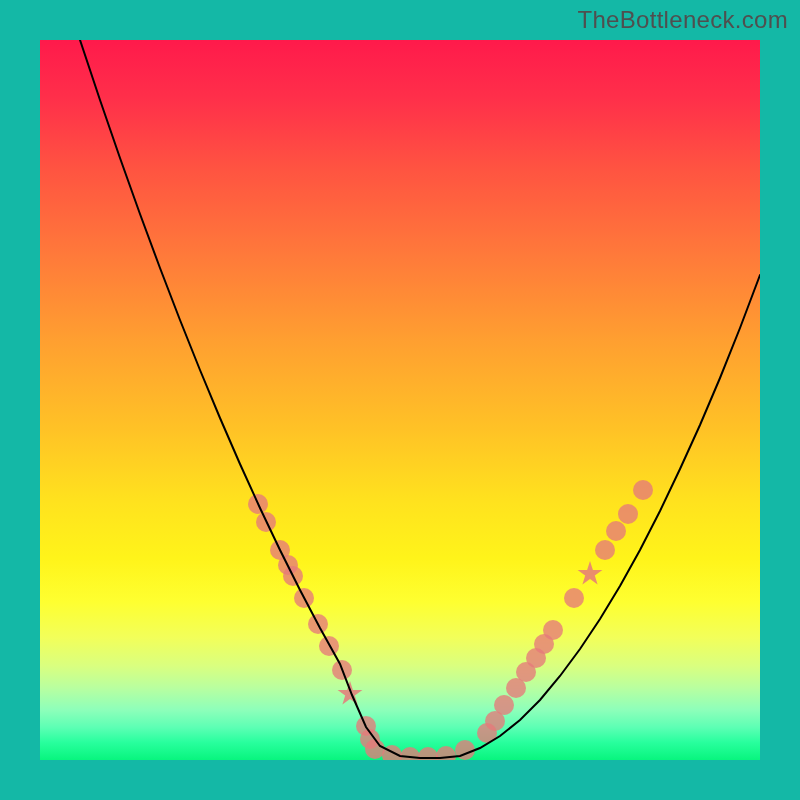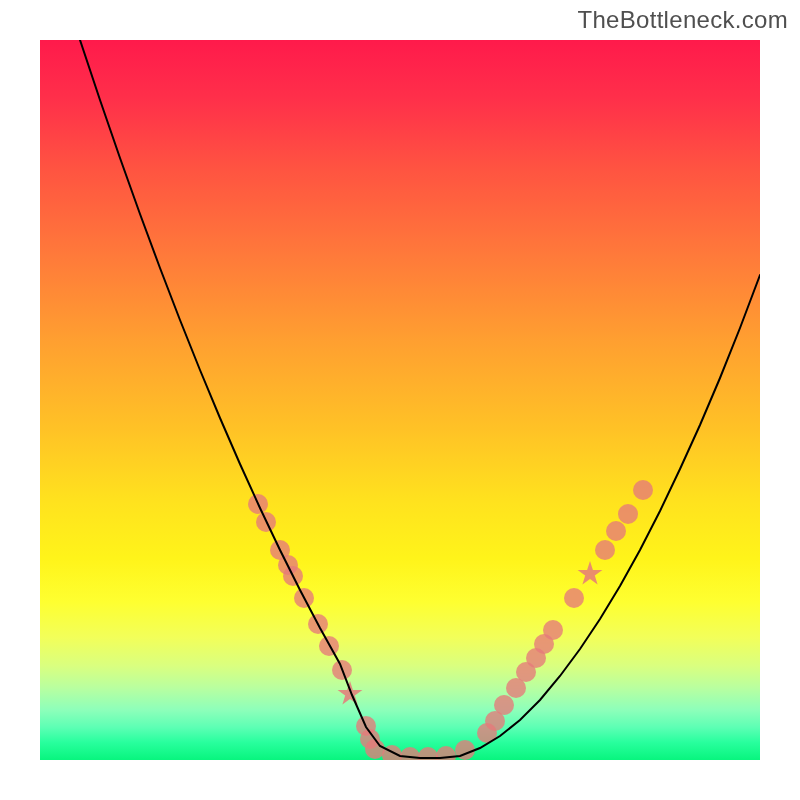--- a/index.html
+++ b/index.html
@@ -8,21 +8,21 @@
     width: 800px;
     height: 800px;
     overflow: hidden;
     background: #000;
     font-family: Arial, Helvetica, sans-serif;
   }
   .frame {
     position: relative;
     width: 800px;
     height: 800px;
-    background: #ffffff;
+    background: #14b8a6;
   }
   .watermark {
     position: absolute;
     top: 6px;
     right: 12px;
     color: #4f4f4f;
     font-size: 24px;
     font-weight: 400;
     letter-spacing: 0.3px;
     z-index: 20;

